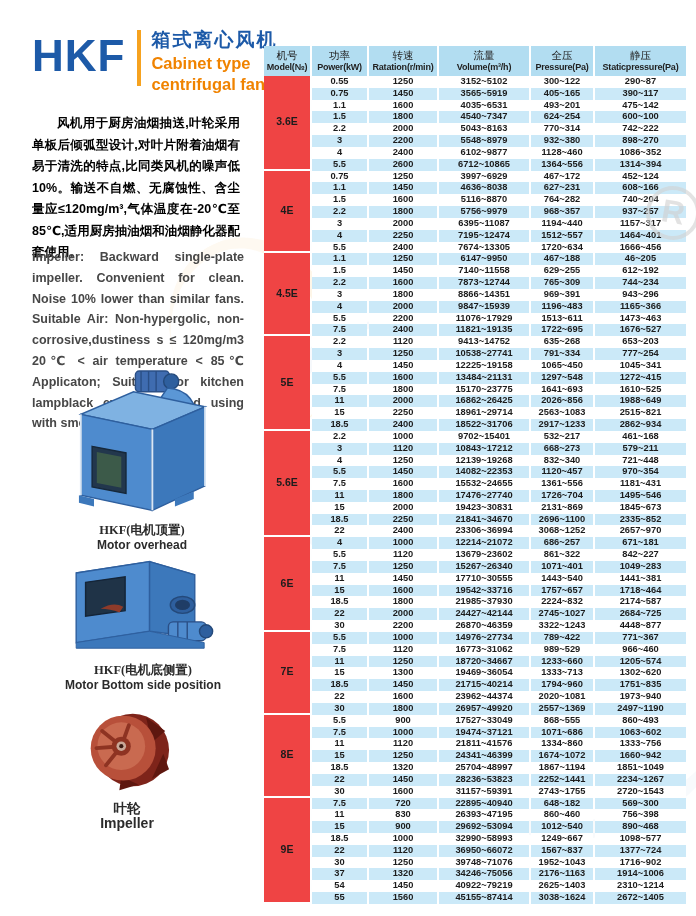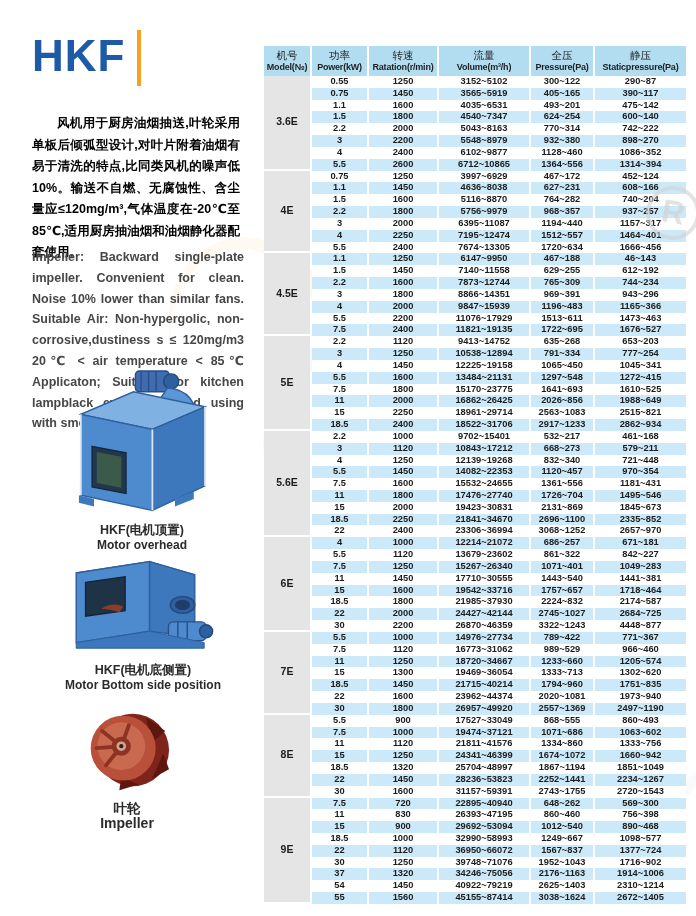--- a/index.html
+++ b/index.html
@@ -14,21 +14,21 @@
   .logo-cn{font-size:19px;font-weight:bold;color:#1d5aa8;letter-spacing:2px;line-height:24px;}
   .logo-en{font-size:16.5px;font-weight:bold;color:#f08300;line-height:17.5px;margin-top:3px;}
   .desc-cn{position:absolute;top:113px;left:20px;width:208px;font-size:12.5px;font-weight:bold;
     color:#000000;line-height:21.5px;text-align:justify;text-indent:2em;}
   .desc-en{position:absolute;top:247px;left:20px;width:212px;font-size:12.5px;font-weight:bold;
     color:#474747;line-height:20.8px;text-align:justify;}
   .figure{position:absolute;text-align:center;}
   .fig1{top:356px;left:45px;width:170px;}
   .fig2{top:552px;left:46px;width:170px;}
   .fig3{top:708px;left:35px;width:160px;}
-  .cap-cn{font-size:12.5px;font-weight:bold;color:#2b2b2b;line-height:15px;margin-top:3px;}
+  .cap-cn{font-size:12.5px;font-weight:bold;color:#2b2b2b;line-height:15px;margin-top:3px;font-family:Liberation Serif, serif;}
   .cap-en{font-size:12px;font-weight:bold;color:#2b2b2b;line-height:15px;}
   .fig3 .cap-cn{font-size:13.5px;}
   .fig3 .cap-en{font-size:14px;}
 
   
   .regmark{position:absolute;left:634px;top:186px;width:46px;height:46px;border:4px solid #d2d2d2;
     border-radius:50%;color:#d0d0d0;font-size:32px;font-weight:bold;text-align:center;line-height:44px;
     opacity:.6;transform:rotate(10deg);z-index:6;pointer-events:none;}
   .swirl1{position:absolute;top:235px;left:160px;width:150px;height:190px;border-radius:50%;
     border-right:16px solid rgba(246,162,31,.10);border-top:10px solid rgba(246,162,31,.06);
@@ -43,34 +43,39 @@
   table.spec{border-collapse:separate;border-spacing:2px 0;width:426px;table-layout:fixed;}
   col.c-model{width:46px;}  col.c-power{width:55px;}  col.c-speed{width:68px;}
   col.c-vol{width:90px;}    col.c-press{width:62px;}  col.c-static{width:91px;}
   th{background:#b2ddf1;padding:2px 0 3px 0;vertical-align:middle;}
   .hcn{font-size:10.5px;font-weight:normal;color:#222;line-height:14px;}
   .hen{font-size:9px;font-weight:bold;color:#222;line-height:11px;letter-spacing:-0.2px;}
   td{height:11.83px;line-height:11.83px;padding:0;font-size:9.3px;font-weight:bold;color:#1c1c1c;
     text-align:center;white-space:nowrap;overflow:hidden;}
   td.plain{background:#ffffff;}
   td.stripe{background:#cbe9f8;}
-  td.model{background:#e5e5e5;font-size:10.5px;border-bottom:2px solid #ffffff;}
+  td.model{background:#ef4444;font-size:10.5px;border-bottom:2px solid #ffffff;}
 </style>
 </head>
 <body>
 
 <div class="page">
 
   <div class="swirl1"></div>
   <div class="swirl2"></div>
   <div class="swirl3"></div>
 
   <div class="logo-row">
     <div class="logo-hkf">HKF</div>
     <div class="logo-bar"></div>
+    <div class="logo-titles">
+      <div class="logo-cn">箱式离心风机</div>
+      <div class="logo-en">Cabinet type</div>
+      <div class="logo-en">centrifugal fan</div>
+    </div>
   </div>
 
   <div class="desc-cn">风机用于厨房油烟抽送,叶轮采用单板后倾弧型设计,对叶片附着油烟有易于清洗的特点,比同类风机的噪声低10%。输送不自燃、无腐蚀性、含尘量应≤120mg/m³,气体温度在-20℃至85℃,适用厨房抽油烟和油烟静化器配套使用。</div>
 
   <div class="desc-en">Impeller: Backward single-plate impeller. Convenient for clean. Noise 10% lower than similar fans. Suitable Air: Non-hypergolic, non-corrosive,dustiness s ≤ 120mg/m3 20℃ &lt; air temperature &lt; 85℃ Applicaton; Suitable for kitchen lampblack exhausting and using with smoke purifier.</div>
 
   <div class="figure fig1">
     <svg width="160" height="160" viewBox="0 0 170 170">
 
       <rect x="78" y="16" width="36" height="22" rx="4" fill="#3f6cb0" stroke="#2a4f86" stroke-width="1.5"></rect>
@@ -205,21 +210,21 @@
             <td class="plain">1600</td>
             <td class="plain">4035~6531</td>
             <td class="plain">493~201</td>
             <td class="plain">475~142</td>
           </tr>
           <tr>
             <td class="stripe">1.5</td>
             <td class="stripe">1800</td>
             <td class="stripe">4540~7347</td>
             <td class="stripe">624~254</td>
-            <td class="stripe">600~140</td>
+            <td class="stripe">600~100</td>
           </tr>
           <tr>
             <td class="plain">2.2</td>
             <td class="plain">2000</td>
             <td class="plain">5043~8163</td>
             <td class="plain">770~314</td>
             <td class="plain">742~222</td>
           </tr>
           <tr>
             <td class="stripe">3</td>
@@ -291,21 +296,21 @@
             <td class="plain">7674~13305</td>
             <td class="plain">1720~634</td>
             <td class="plain">1666~456</td>
           </tr>
           <tr>
             <td rowspan="7" class="model">4.5E</td>
             <td class="stripe">1.1</td>
             <td class="stripe">1250</td>
             <td class="stripe">6147~9950</td>
             <td class="stripe">467~188</td>
-            <td class="stripe">46~143</td>
+            <td class="stripe">46~205</td>
           </tr>
           <tr>
             <td class="plain">1.5</td>
             <td class="plain">1450</td>
             <td class="plain">7140~11558</td>
             <td class="plain">629~255</td>
             <td class="plain">612~192</td>
           </tr>
           <tr>
             <td class="stripe">2.2</td>
@@ -346,21 +351,21 @@
             <td rowspan="8" class="model">5E</td>
             <td class="plain">2.2</td>
             <td class="plain">1120</td>
             <td class="plain">9413~14752</td>
             <td class="plain">635~268</td>
             <td class="plain">653~203</td>
           </tr>
           <tr>
             <td class="stripe">3</td>
             <td class="stripe">1250</td>
-            <td class="stripe">10538~12894</td>
+            <td class="stripe">10538~27741</td>
             <td class="stripe">791~334</td>
             <td class="stripe">777~254</td>
           </tr>
           <tr>
             <td class="plain">4</td>
             <td class="plain">1450</td>
             <td class="plain">12225~19158</td>
             <td class="plain">1065~450</td>
             <td class="plain">1045~341</td>
           </tr>
@@ -618,21 +623,21 @@
             <td class="plain">1600</td>
             <td class="plain">31157~59391</td>
             <td class="plain">2743~1755</td>
             <td class="plain">2720~1543</td>
           </tr>
           <tr>
             <td rowspan="9" class="model">9E</td>
             <td class="stripe">7.5</td>
             <td class="stripe">720</td>
             <td class="stripe">22895~40940</td>
-            <td class="stripe">648~262</td>
+            <td class="stripe">648~182</td>
             <td class="stripe">569~300</td>
           </tr>
           <tr>
             <td class="plain">11</td>
             <td class="plain">830</td>
             <td class="plain">26393~47195</td>
             <td class="plain">860~460</td>
             <td class="plain">756~398</td>
           </tr>
           <tr>

